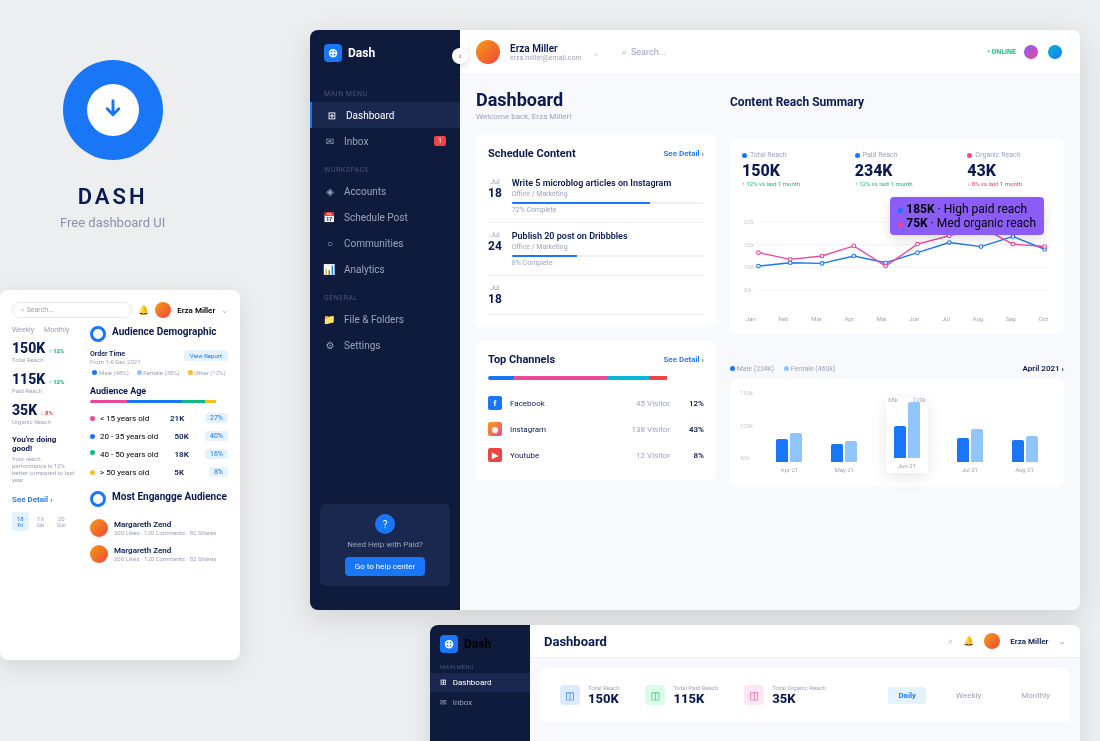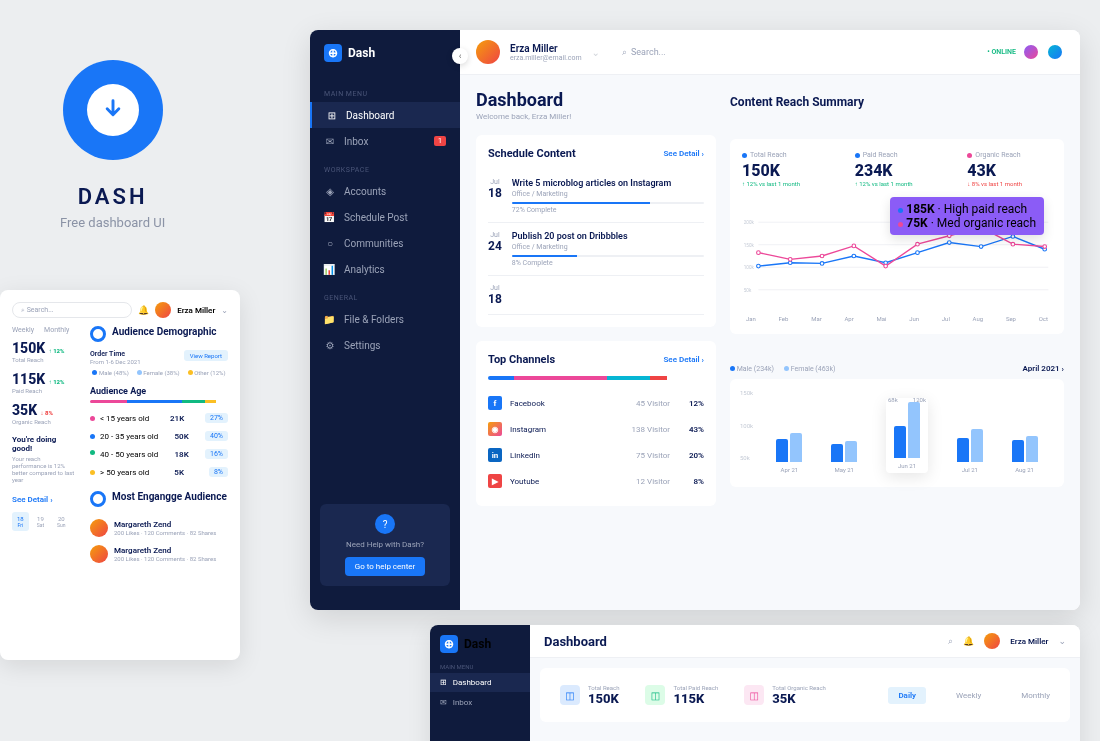--- a/index.html
+++ b/index.html
@@ -141,21 +141,21 @@
     <div class="sb-item">
         <span class="sb-item-icon">📁</span>
         <span>File &amp; Folders</span>
       </div>
     <div class="sb-item">
         <span class="sb-item-icon">⚙</span>
         <span>Settings</span>
       </div>
     <div class="sb-help">
       <div class="sb-help-icon">?</div>
-      <div class="sb-help-text">Need Help with Dash?</div>
+      <div class="sb-help-text">Need Help with Paid?</div>
       <button class="sb-help-btn">Go to help center</button>
     </div>
     <div class="collapse-btn">‹</div>
   </div>
 
   <div class="main">
     <div class="topbar">
       <div class="avatar"></div>
       <div>
         <div class="user-name">Erza Miller</div>
@@ -237,26 +237,20 @@
                 <div class="chan-icon" style="background:#1976f7">f</div>
                 <div class="chan-name">Facebook</div>
                 <div class="chan-val">45 Visitor</div>
                 <div class="chan-pct">12%</div>
               </div>
               <div class="chan-item">
                 <div class="chan-icon" style="background:linear-gradient(135deg,#f59e0b,#ec4899)">◉</div>
                 <div class="chan-name">Instagram</div>
                 <div class="chan-val">138 Visitor</div>
                 <div class="chan-pct">43%</div>
-              </div>
-              <div class="chan-item">
-                <div class="chan-icon" style="background:#0a66c2">in</div>
-                <div class="chan-name">LinkedIn</div>
-                <div class="chan-val">75 Visitor</div>
-                <div class="chan-pct">20%</div>
               </div>
               <div class="chan-item">
                 <div class="chan-icon" style="background:#ef4444">▶</div>
                 <div class="chan-name">Youtube</div>
                 <div class="chan-val">12 Visitor</div>
                 <div class="chan-pct">8%</div>
               </div>
             </div>
         </div>
       </div>

